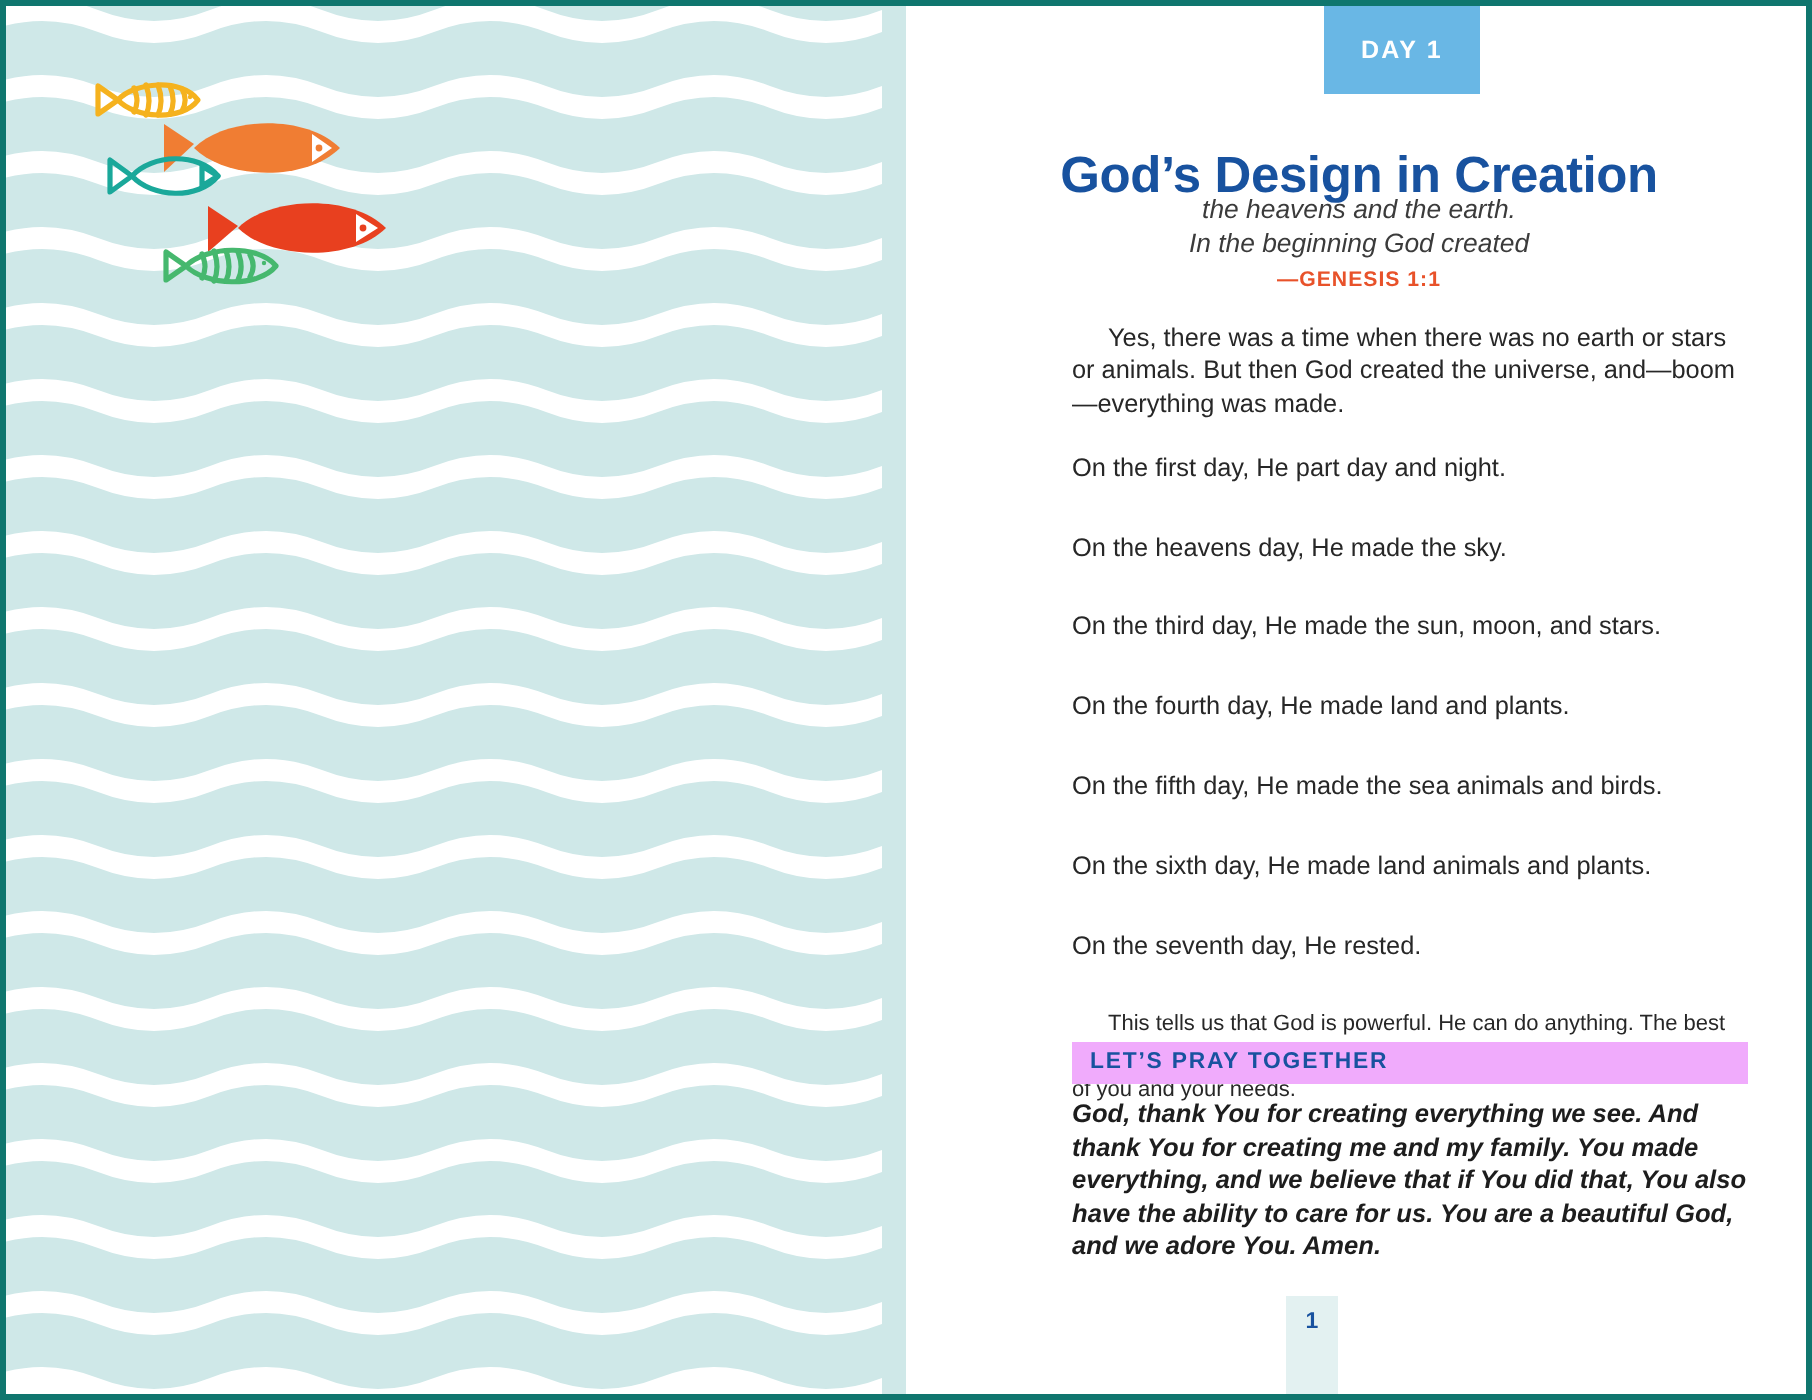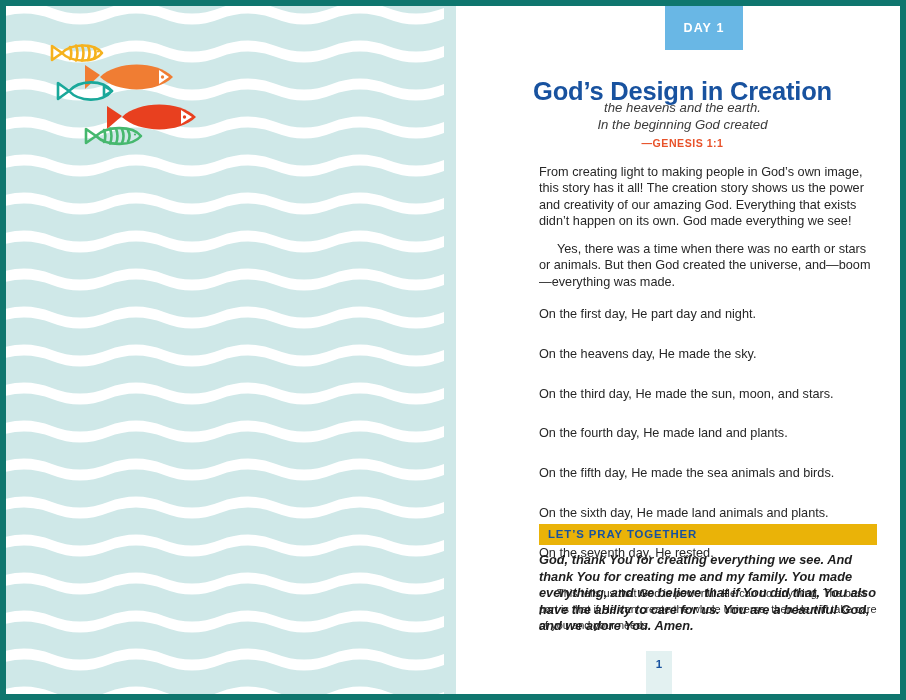--- a/index.html
+++ b/index.html
@@ -11,21 +11,21 @@
     width: 906px;
     height: 700px;
     font-family: "Liberation Sans", sans-serif;
     overflow: hidden;
   }
   .spread {
     position: relative;
     width: 906px;
     height: 700px;
     box-sizing: border-box;
-    border: 6px solid #0f766e;
+    border: 3px solid #0f766e;
     background: #ffffff;
     overflow: hidden;
   }
 
   
   .left-page {
     position: absolute;
     left: 0;
     top: 0;
     width: 450px;
@@ -137,21 +137,21 @@
     font-size: 11px;
     line-height: 16.3px;
   }
 
   .pray-banner {
     position: absolute;
     left: 80px;
     top: 518px;
     width: 338px;
     height: 21px;
-    background: #eab308;
+    background: #f0abfc;
   }
   .pray-banner-label {
     position: absolute;
     left: 9px;
     top: 4px;
     color: #18529f;
     font-size: 11.4px;
     font-weight: bold;
     letter-spacing: 0.9px;
   }
@@ -273,21 +273,20 @@
     <h1 class="chapter-title">God’s Design in Creation</h1>
 
     <div class="verse">
       <span class="verse-line">the heavens and the earth.</span>
       <span class="verse-line">In the beginning God created</span>
     </div>
 
     <div class="verse-ref">—GENESIS 1:1</div>
 
     <div class="body-col">
-      <p class="para">From creating light to making people in God’s own image, this story has it all! The creation story shows us the power and creativity of our amazing God. Everything that exists didn’t happen on its own. God made everything we see!</p>
       <p class="para indent">Yes, there was a time when there was no earth or stars or animals. But then God created the universe, and—boom—everything was made.</p>
       <div class="daylist">
         <p class="dayline">On the first day, He part day and night.</p>
         <p class="dayline">On the heavens day, He made the sky.</p>
         <p class="dayline">On the third day, He made the sun, moon, and stars.</p>
         <p class="dayline">On the fourth day, He made land and plants.</p>
         <p class="dayline">On the fifth day, He made the sea animals and birds.</p>
         <p class="dayline">On the sixth day, He made land animals and plants.</p>
         <p class="dayline">On the seventh day, He rested.</p>
       </div>

